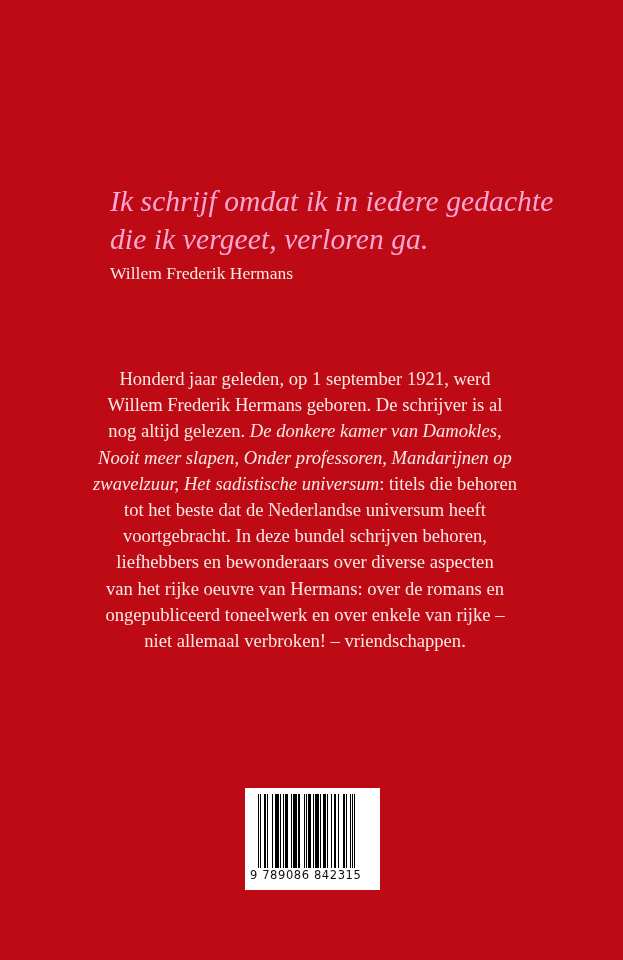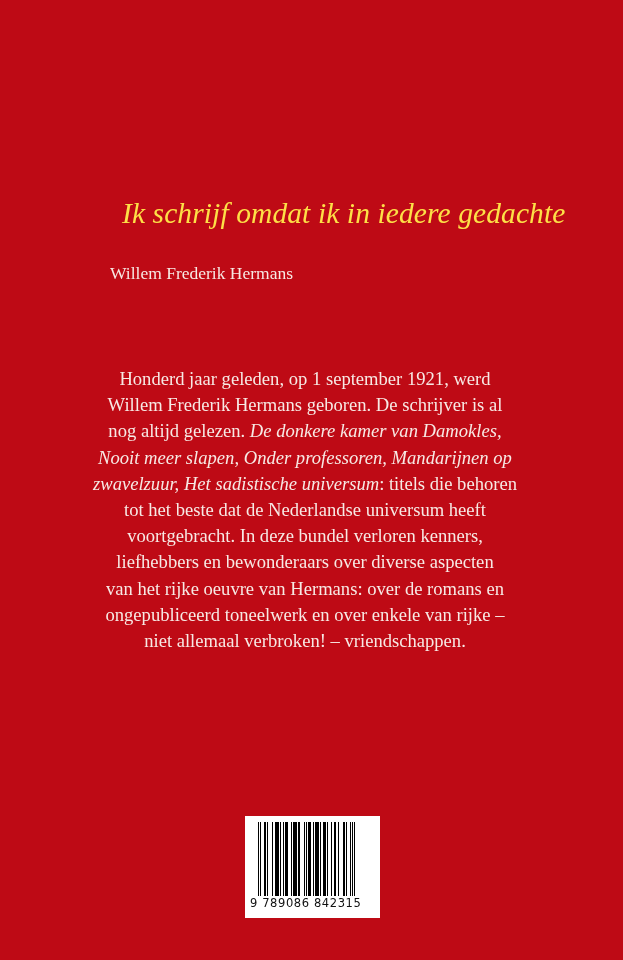--- a/index.html
+++ b/index.html
@@ -4,45 +4,45 @@
   <style>
     html, body { margin: 0; padding: 0; }
     body {
       width: 623px; height: 960px;
       background: #BE0A15;
       position: relative; overflow: hidden;
       font-family: "DejaVu Serif", "Liberation Serif", serif;
     }
     .quote {
       position: absolute; left: 110px; top: 182px;
-      color: #fde047;
+      color: #f9a8d4;
       font-family: "Liberation Serif", serif;
       font-style: italic;
       font-size: 29.5px; line-height: 38px;
-      margin: 12px; letter-spacing: 0.1px;
+      margin: 0; letter-spacing: 0.1px;
     }
     .quote .line { display: block; white-space: nowrap; }
     .attribution {
       position: absolute; left: 110px; top: 262px;
       color: #F7E9E4;
       font-family: "Liberation Serif", serif;
       font-size: 17.5px; line-height: 22px;
       white-space: nowrap;
     }
     .blurb {
       position: absolute; left: 93px; top: 366px;
       color: #F7E9E4;
       font-family: "Liberation Serif", serif;
       font-size: 18.6px; line-height: 26.2px;
       margin: 0;
     }
     .blurb .line { display: block; white-space: nowrap; text-align: center; }
     .blurb em { font-style: italic; }
     .barcode-box {
-      position: absolute; left: 245px; top: 816px;
+      position: absolute; left: 245px; top: 788px;
       width: 135px; height: 102px;
       background: #FFFFFF;
     }
     .barcode-bars {
       position: absolute; left: 13px; top: 6px;
       width: 110px; height: 84px;
       display: flex; align-items: flex-start;
     }
     .bar { height: 76px; }
     .bar.guard { height: 84px; }
@@ -52,32 +52,33 @@
       font-size: 11.5px; line-height: 14px; color: #111;
       white-space: nowrap; letter-spacing: 0.6px;
     }
     .barcode-digits span { background: #fff; padding: 0 1px; }
   </style>
 </head>
 <body>
 
 <div class="quote">
   <span class="line">Ik schrijf omdat ik in iedere gedachte</span>
+  <span class="line">die ik vergeet, verloren ga.</span>
 </div>
 
 <div class="attribution">Willem Frederik Hermans</div>
 
 <div class="blurb" id="blurb">
     <span class="line"><span>Honderd jaar geleden, op 1 september 1921, werd</span><em></em><span></span></span>
     <span class="line"><span>Willem Frederik Hermans geboren. De schrijver is al</span><em></em><span></span></span>
     <span class="line"><span>nog altijd gelezen. </span><em>De donkere kamer van Damokles,</em><span></span></span>
     <span class="line"><span></span><em>Nooit meer slapen, Onder professoren, Mandarijnen op</em><span></span></span>
     <span class="line"><span></span><em>zwavelzuur, Het sadistische universum</em><span>: titels die behoren</span></span>
     <span class="line"><span>tot het beste dat de Nederlandse universum heeft</span><em></em><span></span></span>
-    <span class="line"><span>voortgebracht. In deze bundel verloren kenners,</span><em></em><span></span></span>
+    <span class="line"><span>voortgebracht. In deze bundel schrijven behoren,</span><em></em><span></span></span>
     <span class="line"><span>liefhebbers en bewonderaars over diverse aspecten</span><em></em><span></span></span>
     <span class="line"><span>van het rijke oeuvre van Hermans: over de romans en</span><em></em><span></span></span>
     <span class="line"><span>ongepubliceerd toneelwerk en over enkele van rijke –</span><em></em><span></span></span>
     <span class="line"><span>niet allemaal verbroken! – vriendschappen.</span><em></em><span></span></span>
   </div>
 
 <div class="barcode-box">
   <div class="barcode-bars" id="bars">
       <div class="bar guard" style="width: 1.15px; background: rgb(0, 0, 0);"></div>
       <div class="bar" style="width: 1.15px; background: transparent;"></div>

